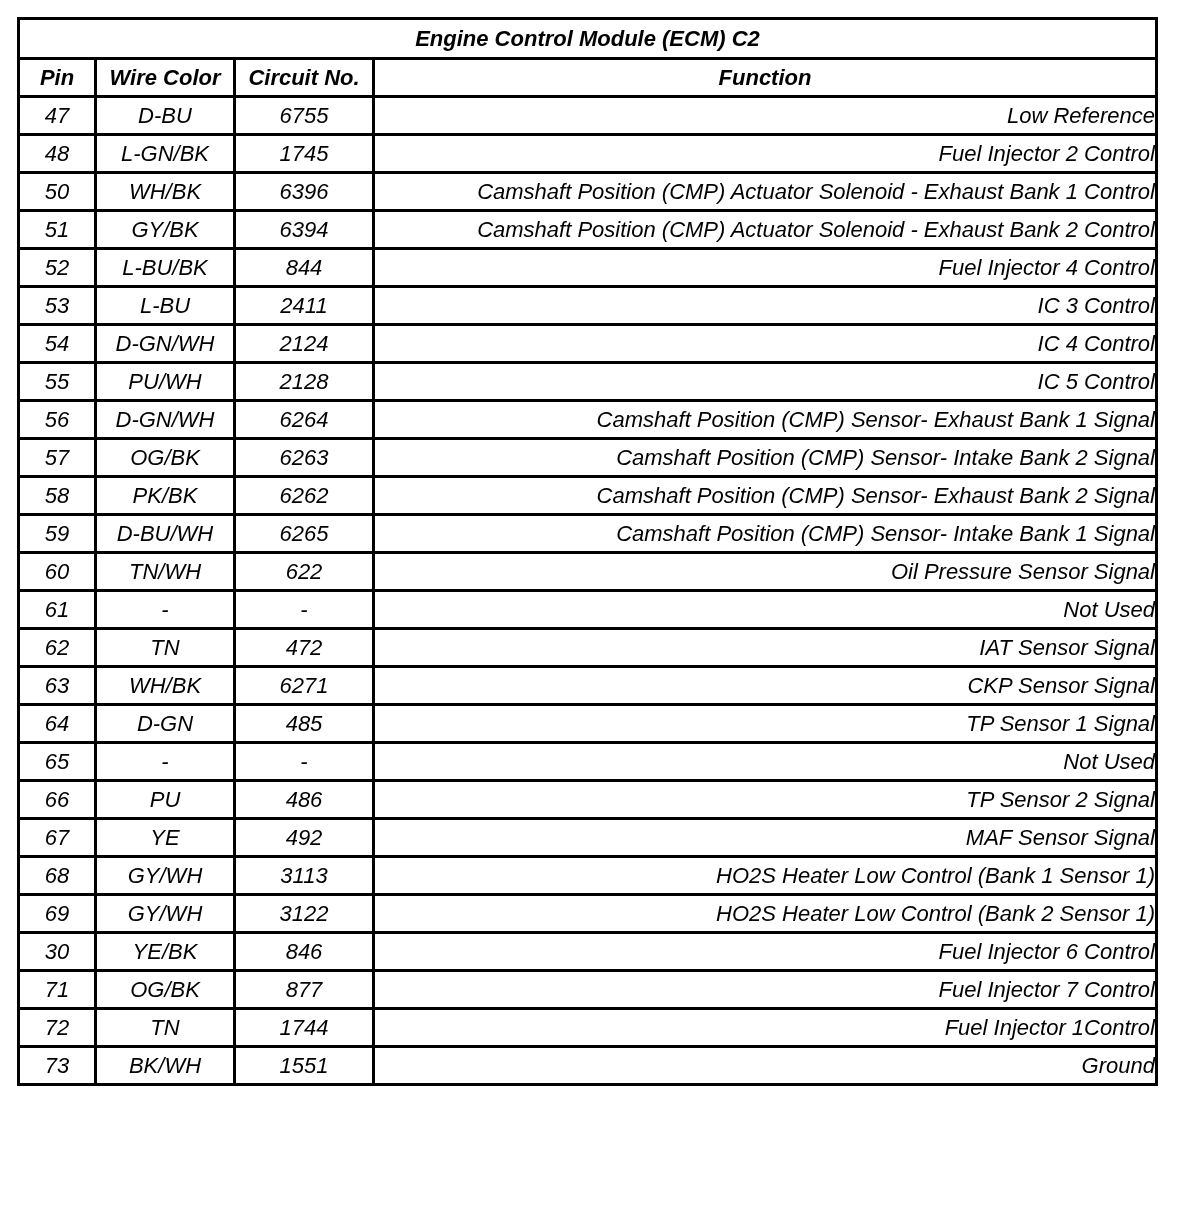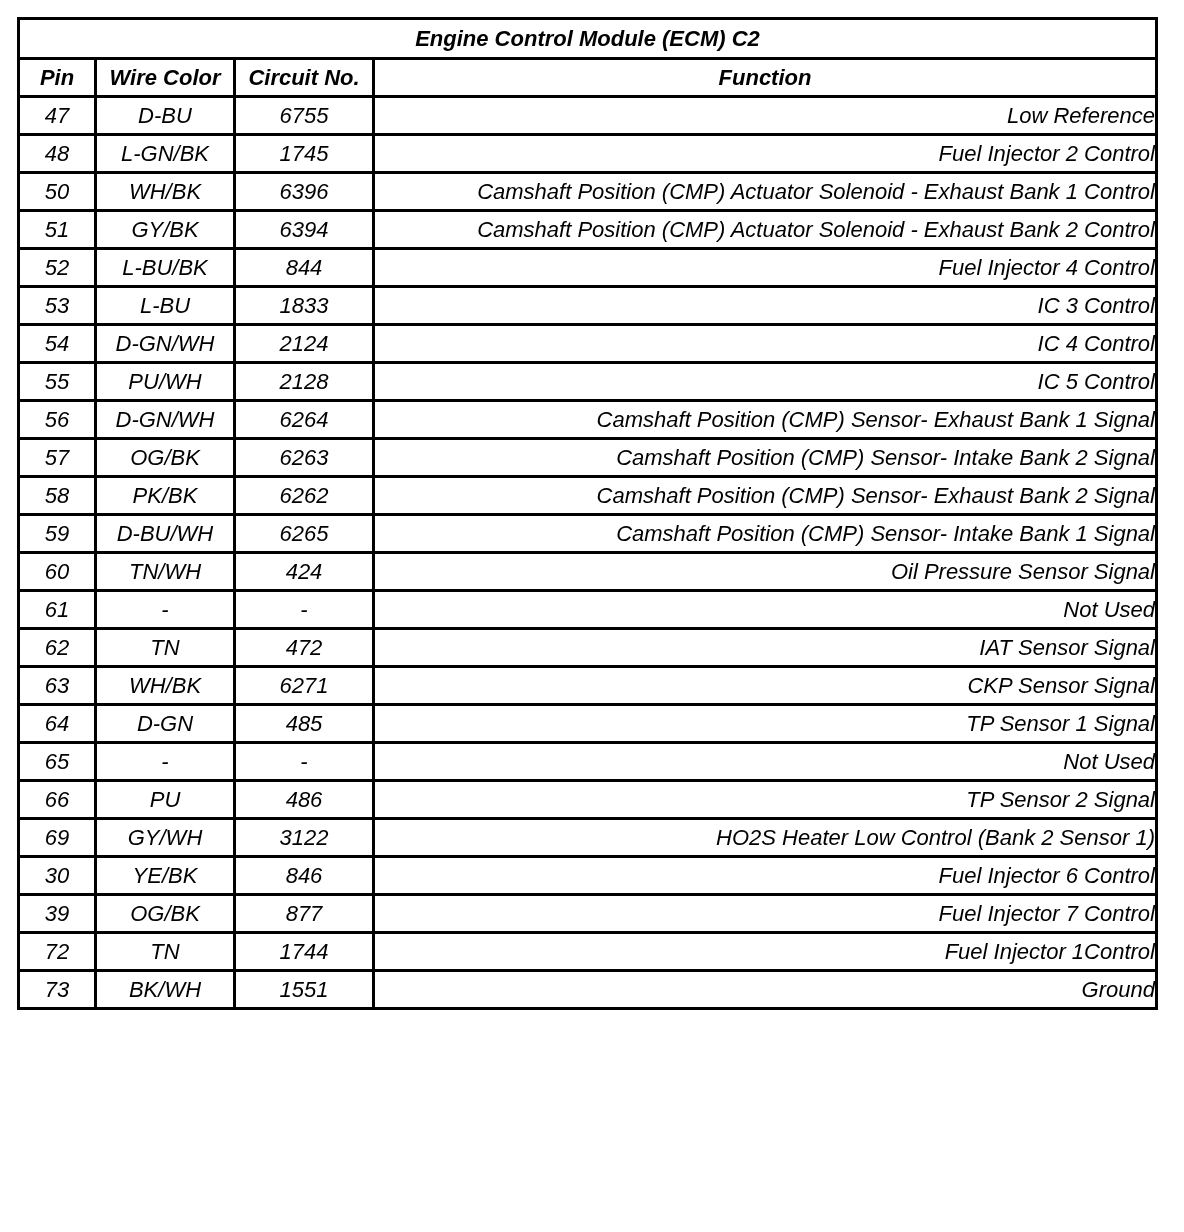--- a/index.html
+++ b/index.html
@@ -69,21 +69,21 @@
       </tr>
       <tr>
         <td class="c">52</td>
         <td class="c">L-BU/BK</td>
         <td class="c">844</td>
         <td class="fn">Fuel Injector 4 Control</td>
       </tr>
       <tr>
         <td class="c">53</td>
         <td class="c">L-BU</td>
-        <td class="c">1833</td>
+        <td class="c">2411</td>
         <td class="fn">IC 3 Control</td>
       </tr>
       <tr>
         <td class="c">54</td>
         <td class="c">D-GN/WH</td>
         <td class="c">2124</td>
         <td class="fn">IC 4 Control</td>
       </tr>
       <tr>
         <td class="c">55</td>
@@ -111,21 +111,21 @@
       </tr>
       <tr>
         <td class="c">59</td>
         <td class="c">D-BU/WH</td>
         <td class="c">6265</td>
         <td class="fn">Camshaft Position (CMP) Sensor- Intake Bank 1 Signal</td>
       </tr>
       <tr>
         <td class="c">60</td>
         <td class="c">TN/WH</td>
-        <td class="c">424</td>
+        <td class="c">622</td>
         <td class="fn">Oil Pressure Sensor Signal</td>
       </tr>
       <tr>
         <td class="c">61</td>
         <td class="c">-</td>
         <td class="c">-</td>
         <td class="fn">Not Used</td>
       </tr>
       <tr>
         <td class="c">62</td>
@@ -151,33 +151,45 @@
         <td class="c">-</td>
         <td class="fn">Not Used</td>
       </tr>
       <tr>
         <td class="c">66</td>
         <td class="c">PU</td>
         <td class="c">486</td>
         <td class="fn">TP Sensor 2 Signal</td>
       </tr>
       <tr>
+        <td class="c">67</td>
+        <td class="c">YE</td>
+        <td class="c">492</td>
+        <td class="fn">MAF Sensor Signal</td>
+      </tr>
+      <tr>
+        <td class="c">68</td>
+        <td class="c">GY/WH</td>
+        <td class="c">3113</td>
+        <td class="fn">HO2S Heater Low Control (Bank 1 Sensor 1)</td>
+      </tr>
+      <tr>
         <td class="c">69</td>
         <td class="c">GY/WH</td>
         <td class="c">3122</td>
         <td class="fn">HO2S Heater Low Control (Bank 2 Sensor 1)</td>
       </tr>
       <tr>
         <td class="c">30</td>
         <td class="c">YE/BK</td>
         <td class="c">846</td>
         <td class="fn">Fuel Injector 6 Control</td>
       </tr>
       <tr>
-        <td class="c">39</td>
+        <td class="c">71</td>
         <td class="c">OG/BK</td>
         <td class="c">877</td>
         <td class="fn">Fuel Injector 7 Control</td>
       </tr>
       <tr>
         <td class="c">72</td>
         <td class="c">TN</td>
         <td class="c">1744</td>
         <td class="fn">Fuel Injector 1Control</td>
       </tr>

